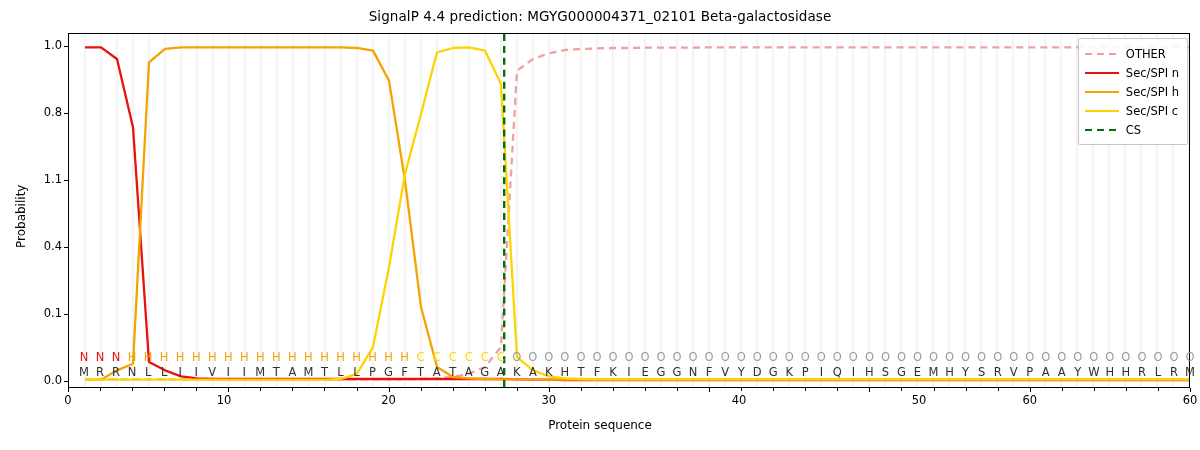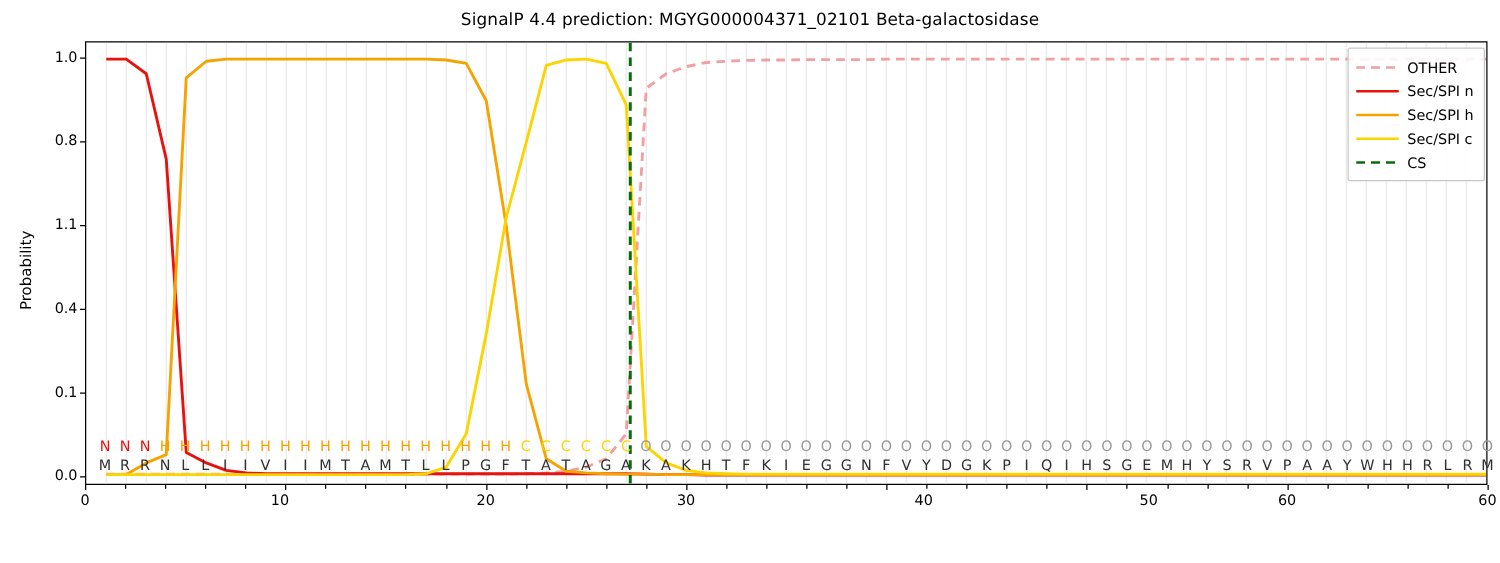--- a/index.html
+++ b/index.html
@@ -300,20 +300,21 @@
       <div class="xtick-major" style="left:1190.00px"></div>
       <div class="xtick-label" style="left:68.00px">0</div>
       <div class="xtick-label" style="left:224px">10</div>
       <div class="xtick-label" style="left:388.57px">20</div>
       <div class="xtick-label" style="left:548.86px">30</div>
       <div class="xtick-label" style="left:739px">40</div>
       <div class="xtick-label" style="left:919px">50</div>
       <div class="xtick-label" style="left:1029.71px">60</div>
       <div class="xtick-label" style="left:1190.00px">60</div>
     </div>
+  <div id="xlabel">Protein sequence</div>
 
   <div class="seq-row" id="region-row">
       <span class="seq-cell reg-N" style="left:16.03px">N</span>
       <span class="seq-cell reg-N" style="left:32.06px">N</span>
       <span class="seq-cell reg-N" style="left:48.09px">N</span>
       <span class="seq-cell reg-H" style="left:64.11px">H</span>
       <span class="seq-cell reg-H" style="left:80.14px">H</span>
       <span class="seq-cell reg-H" style="left:96.17px">H</span>
       <span class="seq-cell reg-H" style="left:112.20px">H</span>
       <span class="seq-cell reg-H" style="left:128.23px">H</span>

